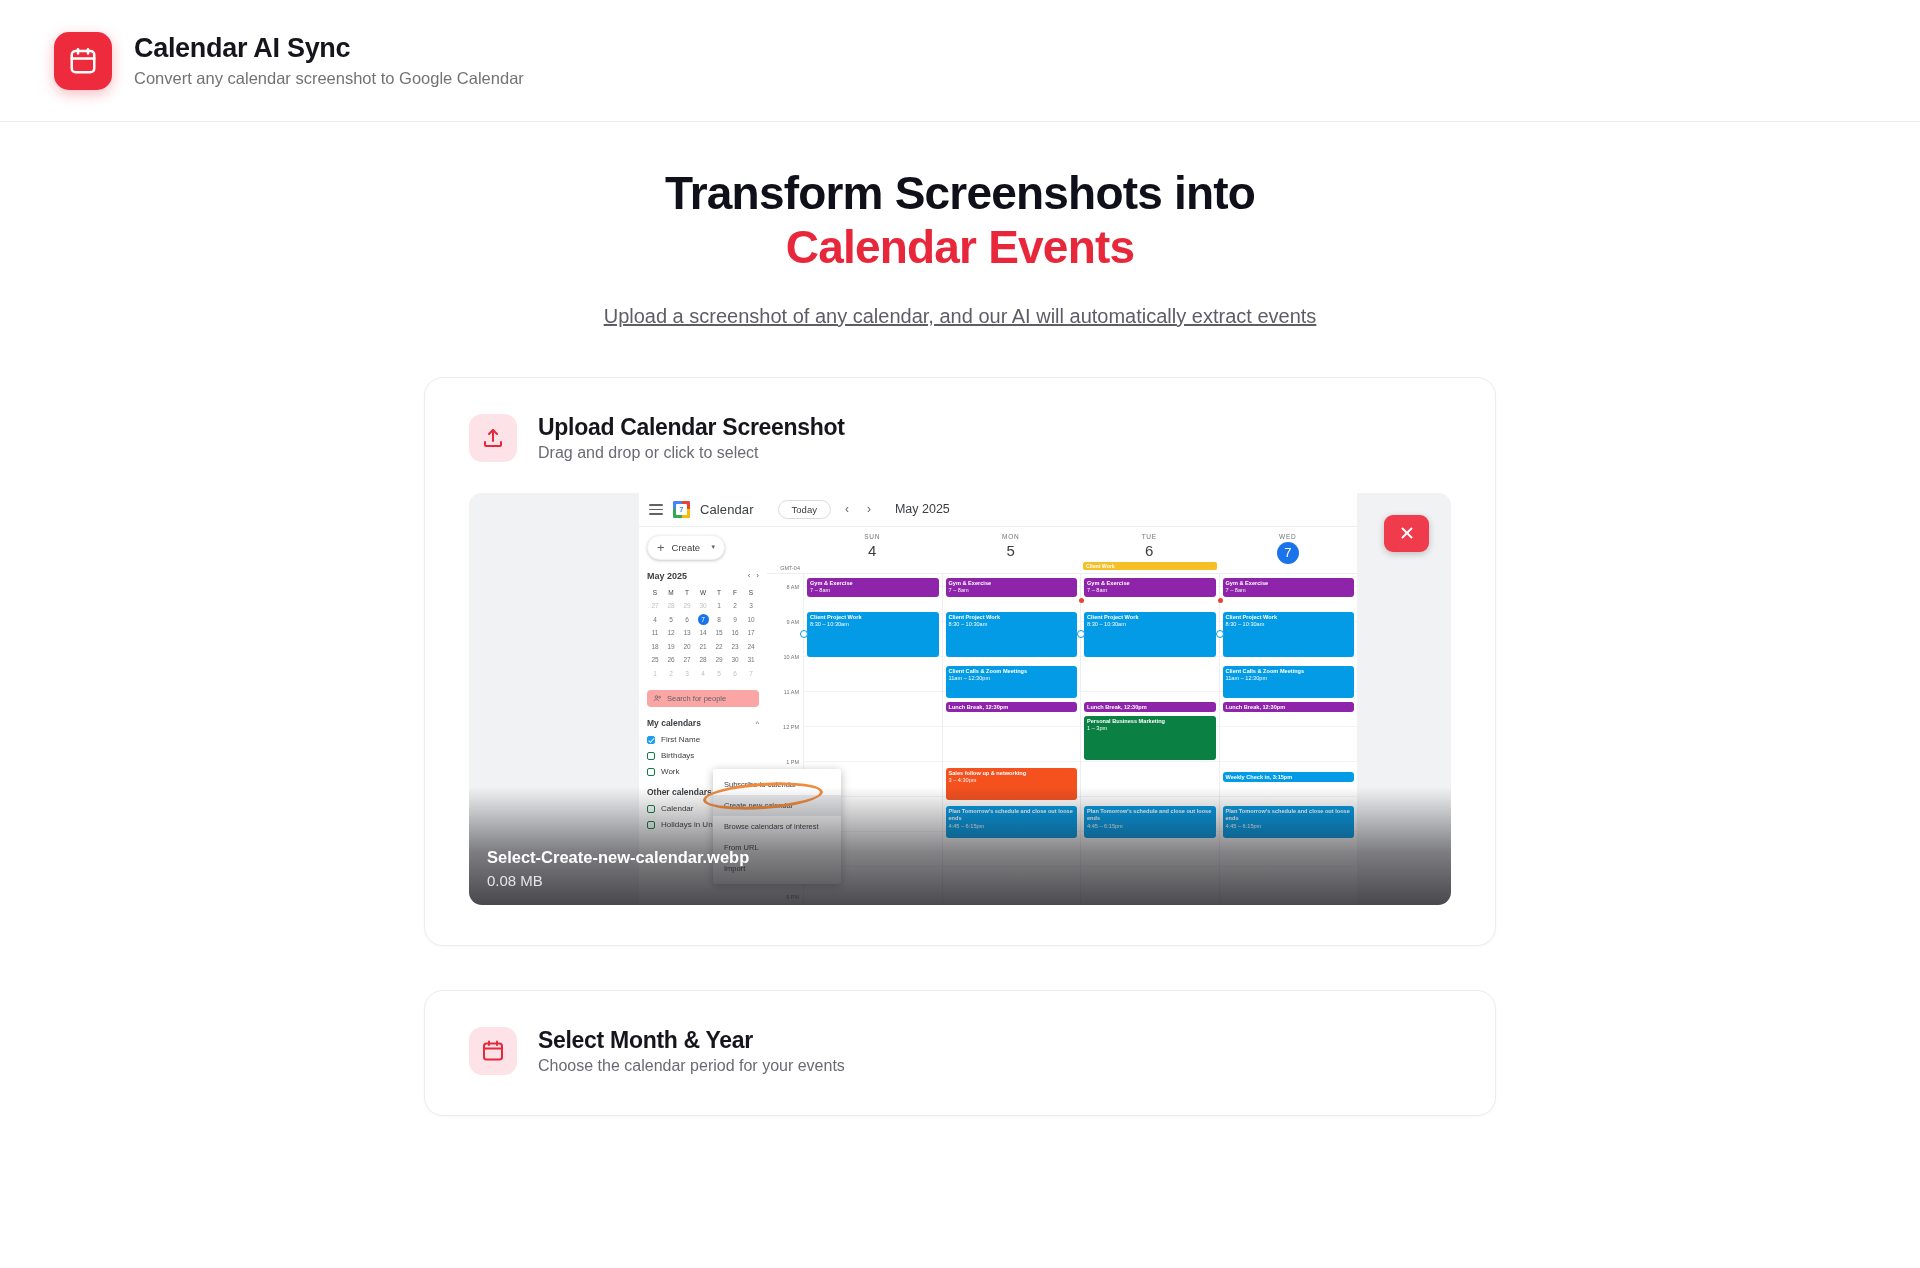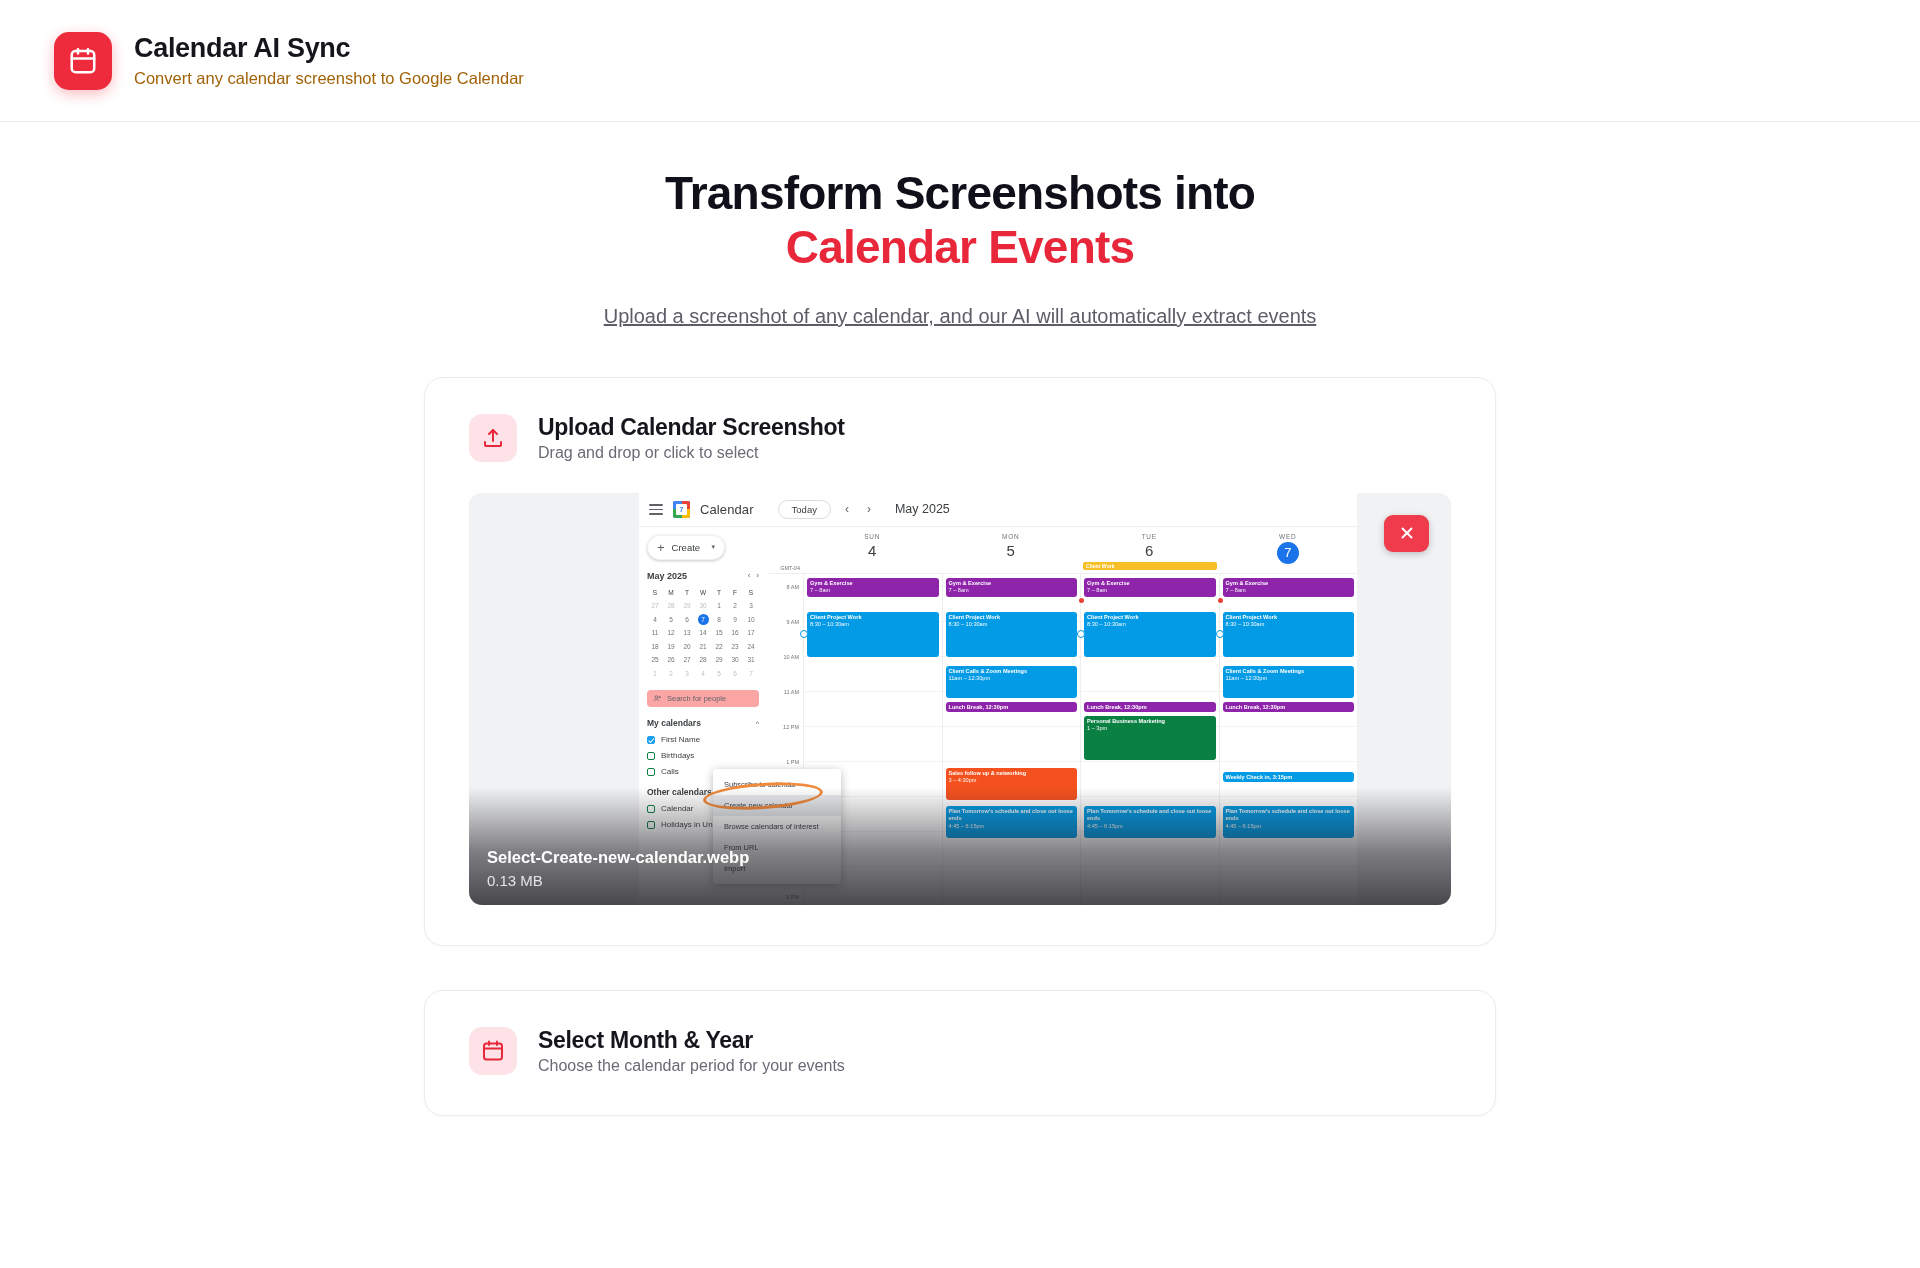--- a/index.html
+++ b/index.html
@@ -26,21 +26,21 @@
     border-radius: 15px;
     background: #ee2b3c;
     display: flex; align-items: center; justify-content: center;
     box-shadow: 0 4px 14px rgba(238,43,60,0.32);
   }
   .brand-text h1 {
     font-size: 27px; font-weight: 700; color: #15151c; letter-spacing: -0.3px;
     line-height: 1.15;
   }
   .brand-text p {
-    font-size: 16.5px; color: #a16207; margin-top: 4px; font-weight: 400;
+    font-size: 16.5px; color: #737373; margin-top: 4px; font-weight: 400;
   }
 
   
   .hero { text-align: center; padding-top: 44px; }
   .hero-title {
     font-size: 46px; font-weight: 800; color: #10101a;
     line-height: 1.18; letter-spacing: -0.8px;
   }
   .hero-title .accent { color: #e8273b; display: block; }
   .hero-sub {
@@ -409,21 +409,21 @@
                   <div class="cal-item">
                     <div class="cal-box checked"></div>
                     <span class="cal-label">First Name</span>
                   </div>
                   <div class="cal-item">
                     <div class="cal-box"></div>
                     <span class="cal-label">Birthdays</span>
                   </div>
                   <div class="cal-item">
                     <div class="cal-box"></div>
-                    <span class="cal-label">Calls</span>
+                    <span class="cal-label">Work</span>
                   </div>
                 </div>
             </div>
 
             <div class="cal-section">
               <div class="cal-section-title">
                 <span>Other calendars</span>
               </div>
               <div id="other-cals">
                   <div class="cal-item">
@@ -605,21 +605,21 @@
             <div class="ctx-item">From URL</div>
             <div class="ctx-item">Import</div>
           </div>
         <div class="highlight-ellipse" style="left:64px; top:290px; width:120px; height:26px;"></div>
       </div>
 
       <div class="side-shade right" style="left:888px; width:1032px;"></div>
 
       <div class="file-meta">
         <div class="file-name">Select-Create-new-calendar.webp</div>
-        <div class="file-size">0.13 MB</div>
+        <div class="file-size">0.08 MB</div>
       </div>
 
       <button class="remove-btn">
         <svg width="18" height="18" viewBox="0 0 24 24" fill="none" stroke="#ffffff" stroke-width="2.6" stroke-linecap="round">
           <line x1="6" y1="6" x2="18" y2="18"></line>
           <line x1="18" y1="6" x2="6" y2="18"></line>
         </svg>
       </button>
     </div>
   </div>

